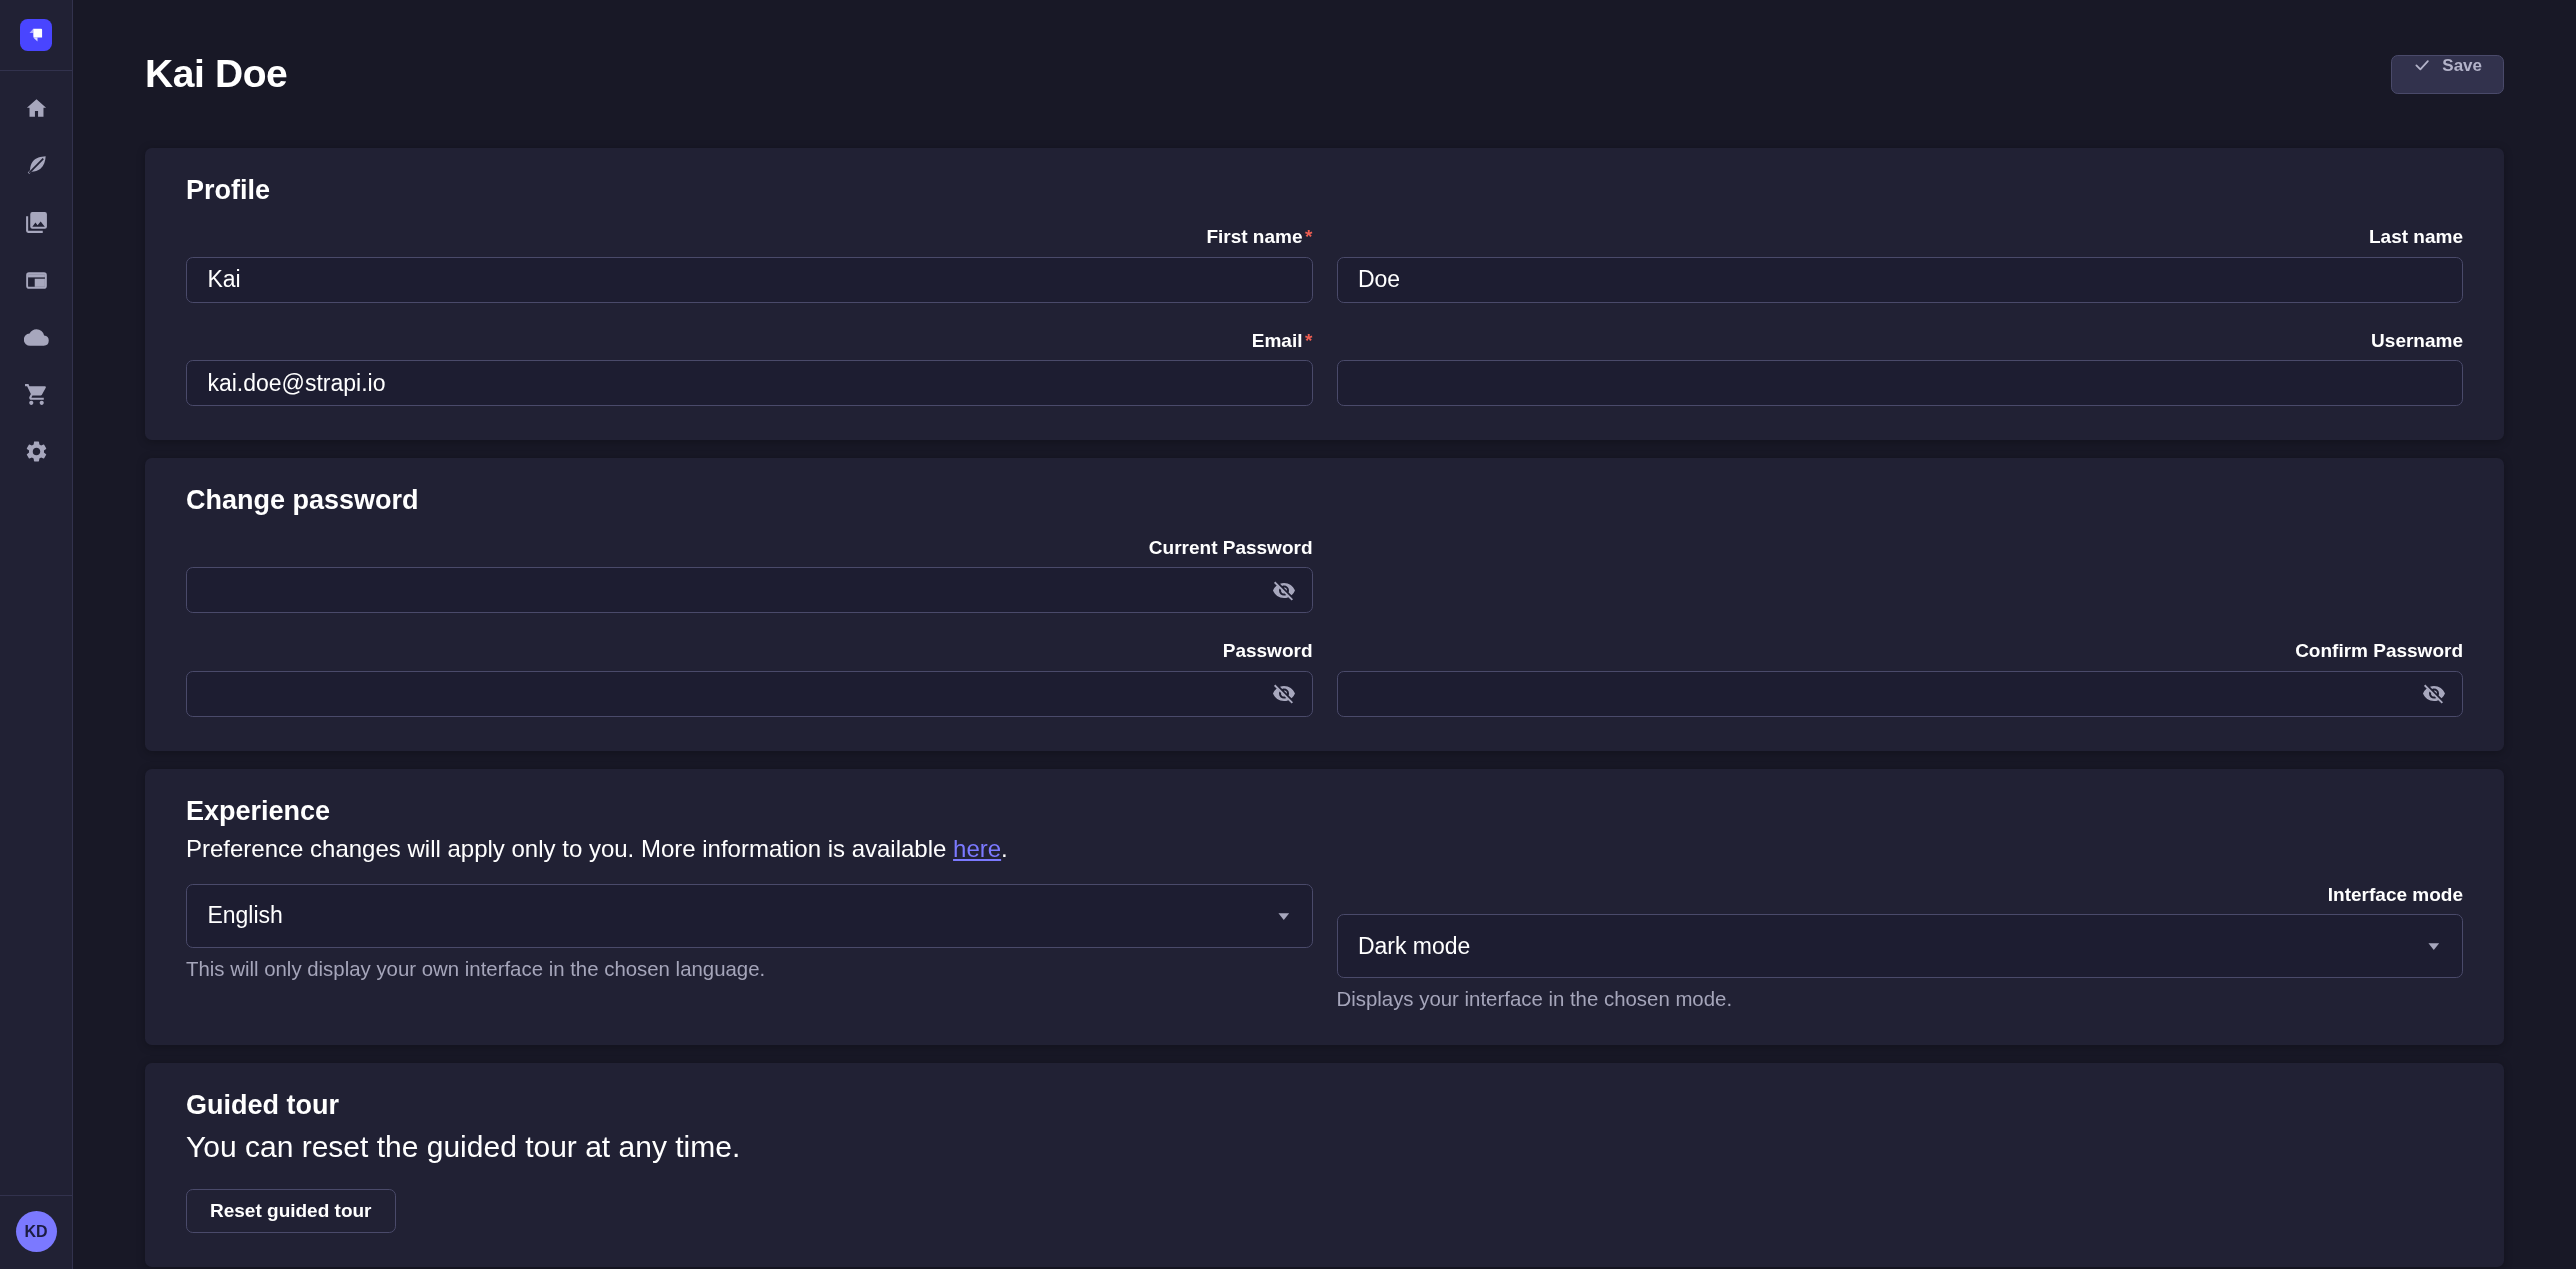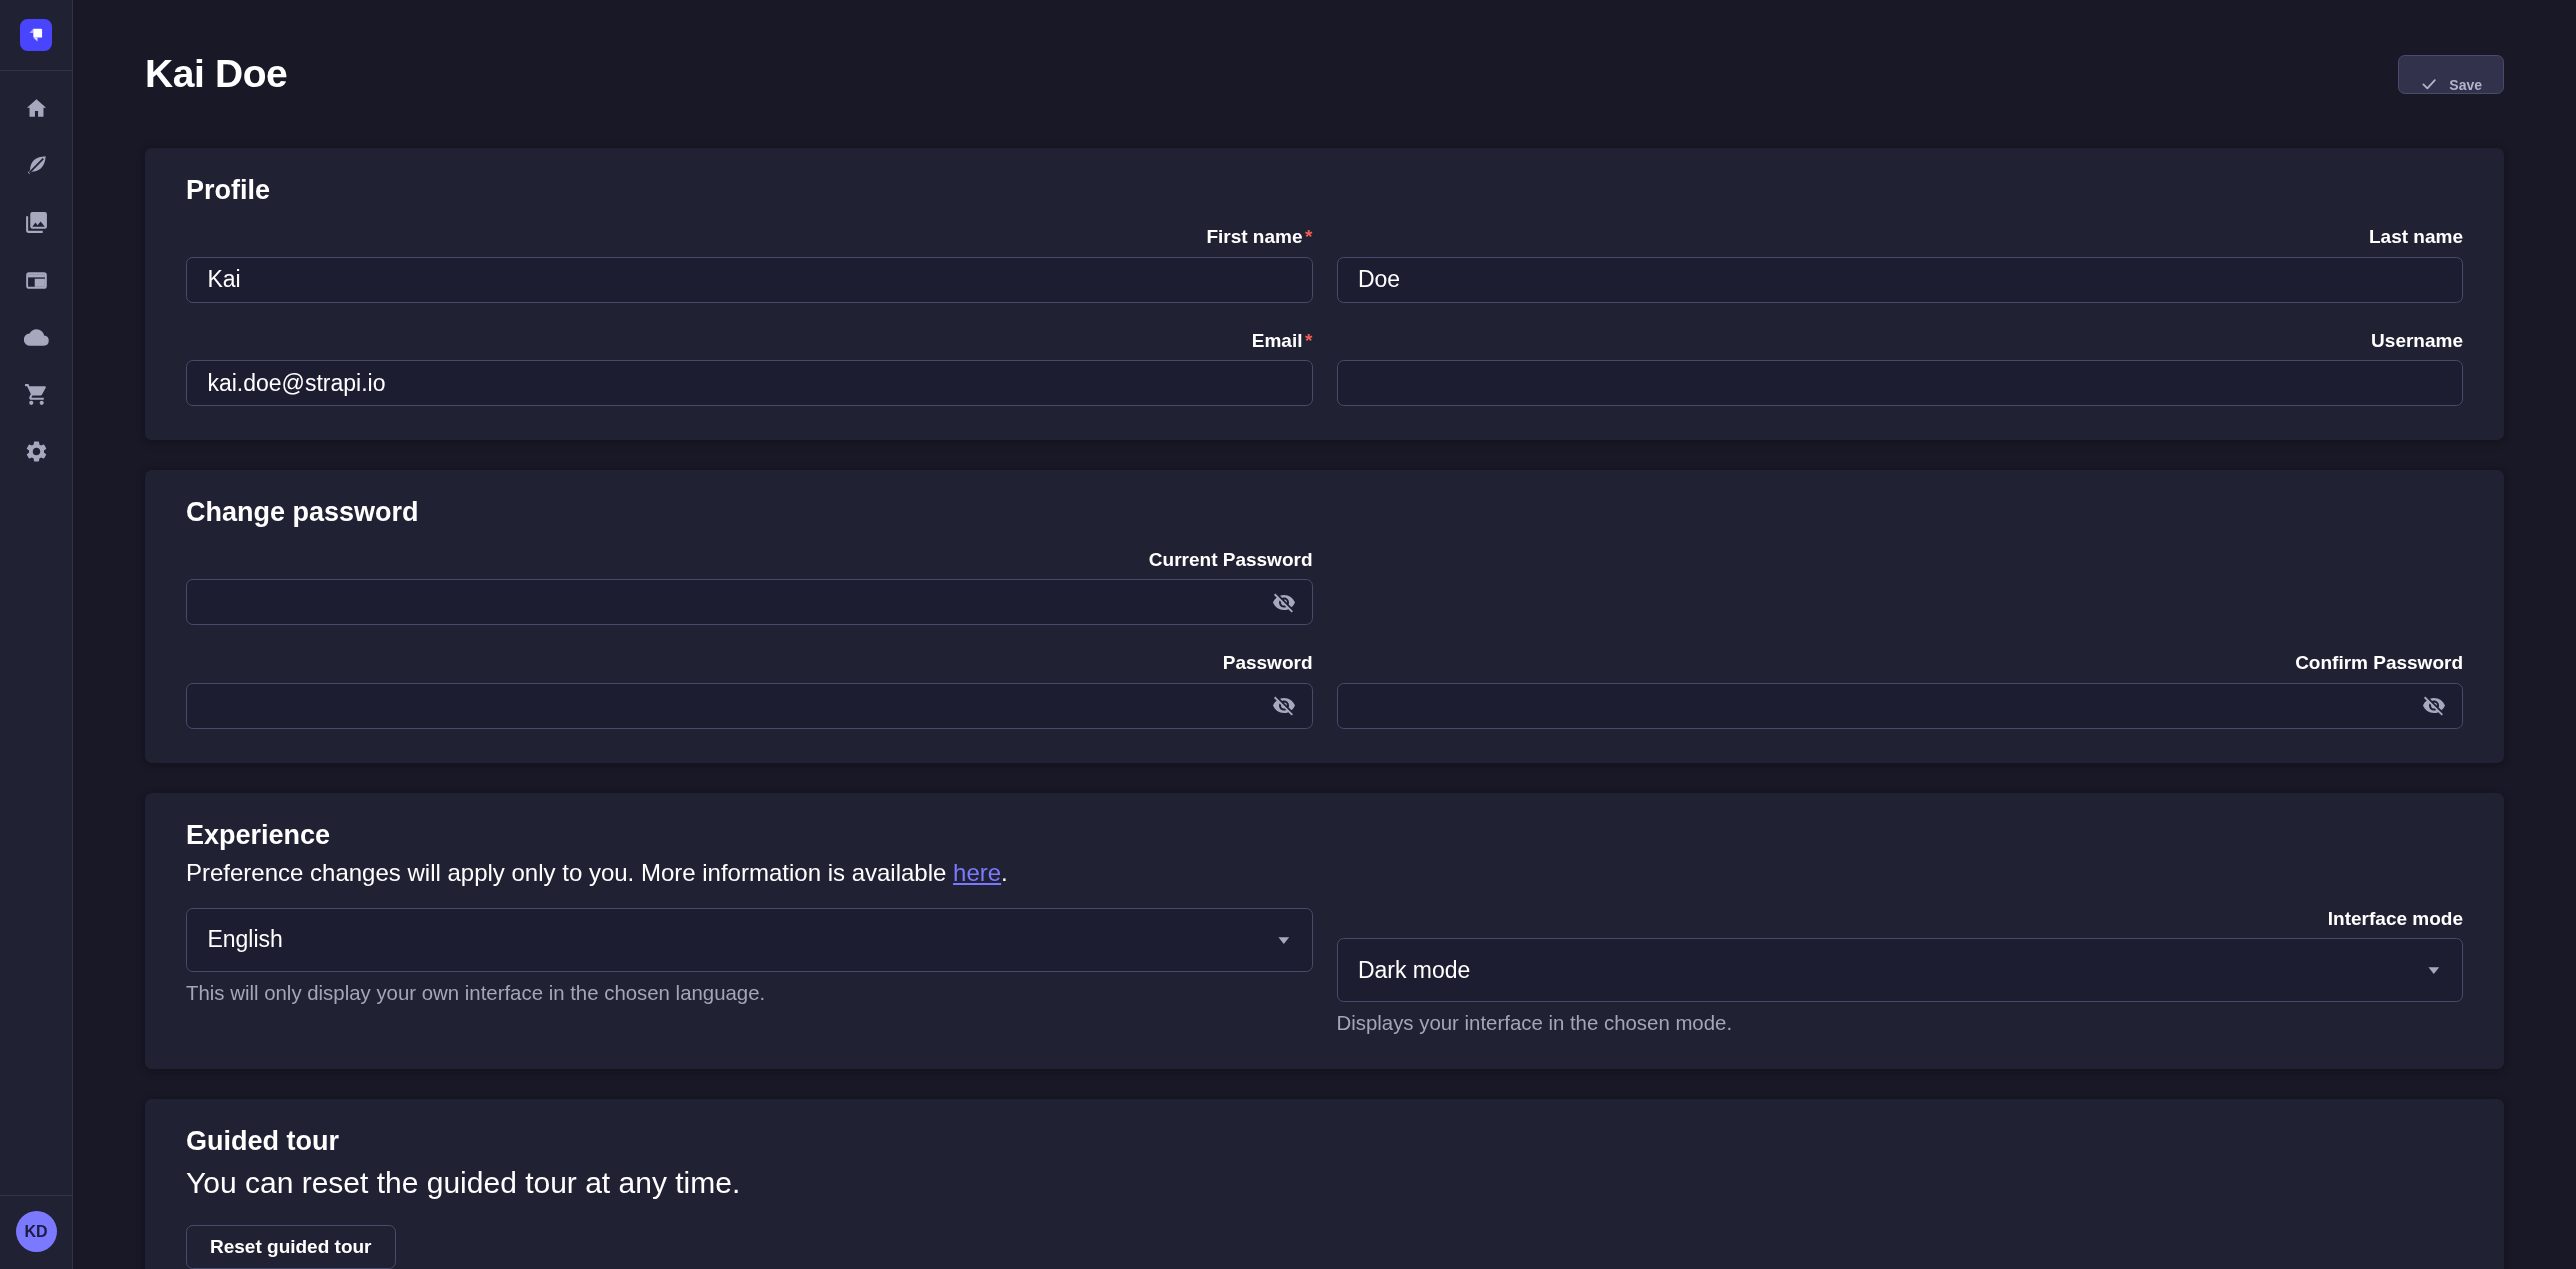--- a/index.html
+++ b/index.html
@@ -34,28 +34,28 @@
   .sidebar-bottom{margin-top:auto;width:100%;display:flex;flex-direction:column;align-items:center;}
   .sidebar-divider{width:100%;height:0.9px;background:var(--divider);}
   .avatar{width:41px;height:41px;border-radius:50%;background:var(--avatar-bg);
     color:#1c1c42;font-weight:700;font-size:16px;border:none;cursor:pointer;
     display:flex;align-items:center;justify-content:center;margin:15.3px 0 17px;
     font-family:"Liberation Sans", sans-serif;}
   
   .content{margin-left:73px;padding:0 72px;}
   .page-header{height:148px;display:flex;align-items:center;justify-content:space-between;}
   .page-title{margin:0;font-size:39px;font-weight:700;letter-spacing:-0.4px;color:var(--text);}
-  .save-btn{display:flex;align-items:flex-end;gap:11px;height:39px;padding:0 21px;
+  .save-btn{display:flex;align-items:flex-start;gap:11px;height:39px;padding:0 21px;
     background:var(--btn-muted-bg);border:0.9px solid var(--input-border);border-radius:6.8px;
-    color:var(--btn-muted-text);font-size:14px;font-weight:600;cursor:pointer;
+    color:var(--btn-muted-text);font-size:17px;font-weight:600;cursor:pointer;
     font-family:"Liberation Sans", sans-serif;margin-left:24px;}
   .save-btn svg{width:18px;height:18px;stroke:var(--btn-muted-text);}
   
   .card{background:var(--surface);border-radius:6.8px;padding:27px 41px 34px;
-    margin-bottom:30px;box-shadow:0 1.7px 8.5px rgba(0,0,0,.25);}
+    margin-bottom:18px;box-shadow:0 1.7px 8.5px rgba(0,0,0,.25);}
   .card-heading{margin:0;font-size:27px;font-weight:600;color:var(--text);}
   .card .grid{margin-top:20.4px;display:grid;grid-template-columns:1fr 1fr;
     column-gap:24px;row-gap:27px;}
   .field label{display:block;font-size:19px;font-weight:600;margin-bottom:8.5px;color:var(--text);text-align:right;}
   .req{color:var(--danger);margin-left:2.6px;}
   .text-input{width:100%;height:46px;background:var(--input-bg);
     border:0.9px solid var(--input-border);border-radius:6.8px;color:var(--text);
     font-size:23px;padding:0 20.4px;font-family:"Liberation Sans", sans-serif;outline:none;}
   .input-wrap{position:relative;}
   .input-wrap .text-input{padding-right:60px;}

